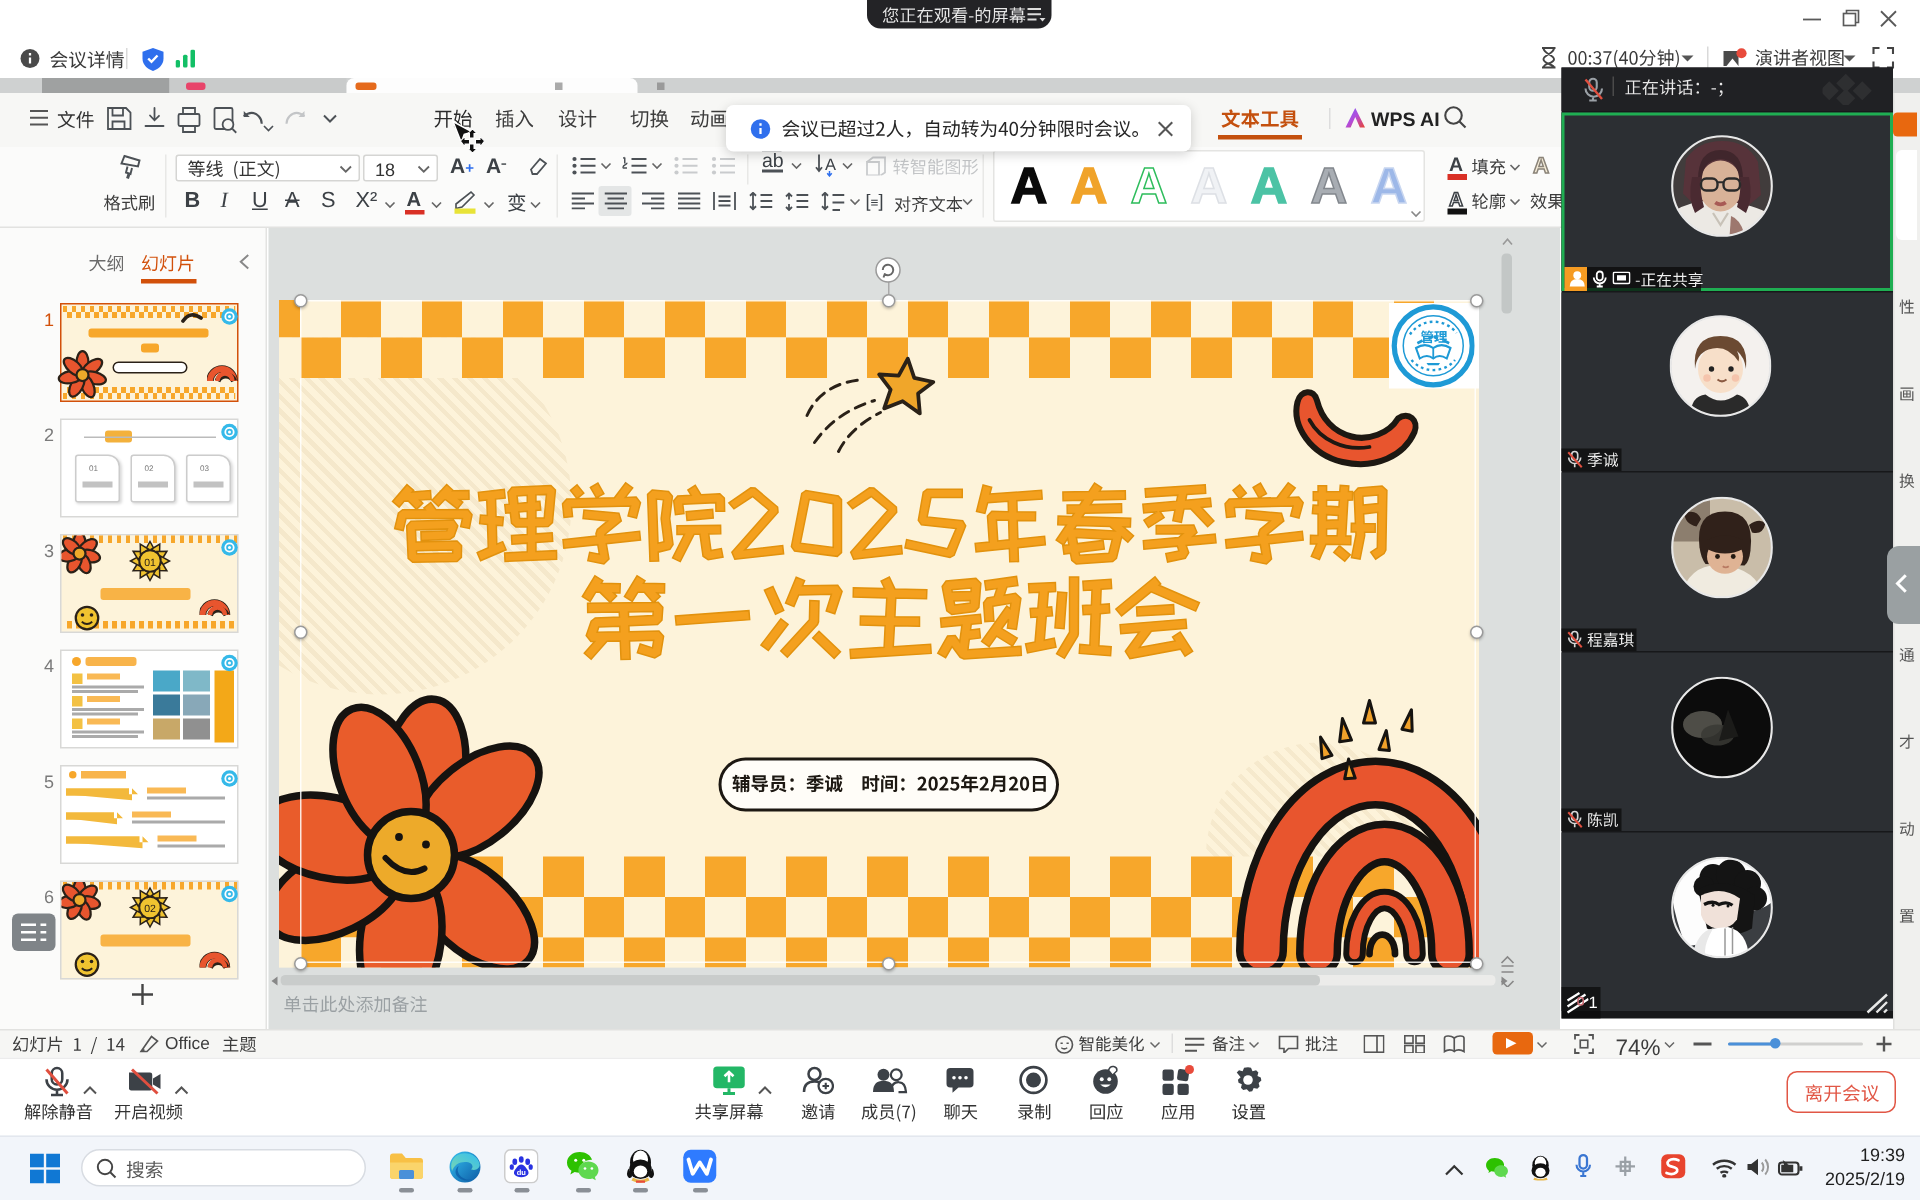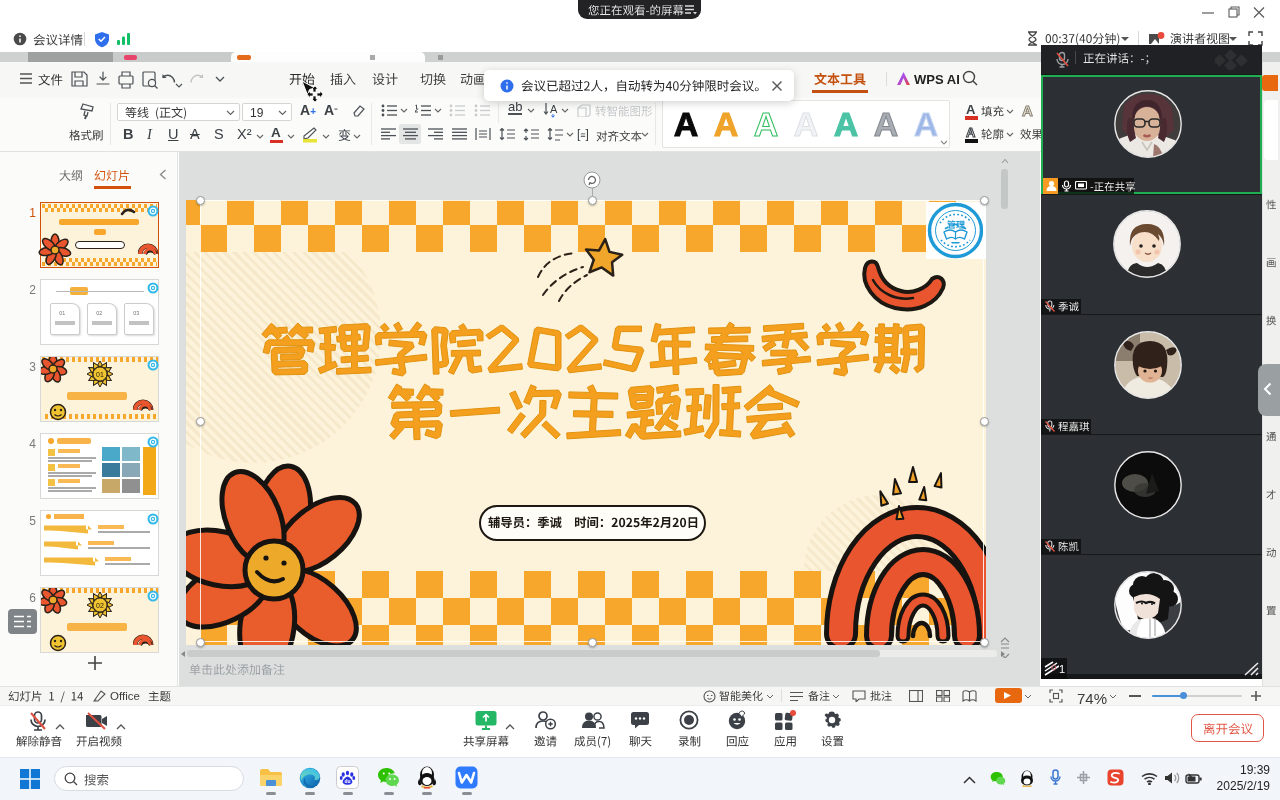--- a/index.html
+++ b/index.html
@@ -147,21 +147,21 @@
     </svg>
 <div class="a" style="left:110px;top:103px;width:1px;height:42px;background:#e8e8e6"></div>
 <div class="a" style="left:117px;top:103px;width:123px;height:18px;border:1px solid #d5d5d3;border-radius:2px;background:#fff"></div>
 <svg style="position:absolute;left:125.0px;top:105.0px;overflow:visible" width="64" height="16">
       <path d="M0 0 M6.9 -10.1C6.6 -9.1 5.9 -8.2 5.2 -7.5L5.5 -7.3V-6.5H1.8V-5.7H5.5V-4.7H0.6V-3.9H8V-2.8H1V-2H8V-0.1C8 0 7.9 0.1 7.7 0.1C7.5 0.1 6.8 0.1 6 0.1C6.1 0.3 6.3 0.7 6.3 0.9C7.3 0.9 8 0.9 8.4 0.8C8.8 0.7 8.9 0.4 8.9 -0.1V-2H11.1V-2.8H8.9V-3.9H11.5V-4.7H6.4V-5.7H10.3V-6.5H6.4V-7.3H6.3C6.5 -7.6 6.8 -7.9 7 -8.3H7.8C8.2 -7.8 8.5 -7.3 8.7 -6.9L9.4 -7.2C9.3 -7.5 9.1 -7.9 8.8 -8.3H11.3V-9.1H7.4C7.6 -9.3 7.7 -9.6 7.8 -9.9ZM2.7 -1.5C3.5 -1 4.3 -0.2 4.7 0.3L5.4 -0.2C5 -0.8 4.1 -1.5 3.3 -2ZM2.2 -10.1C1.8 -9.1 1.2 -8 0.4 -7.3C0.6 -7.2 1 -7 1.2 -6.8C1.5 -7.2 1.9 -7.7 2.3 -8.3H2.8C3 -7.8 3.2 -7.3 3.3 -6.9L4.1 -7.2C4 -7.5 3.9 -7.9 3.7 -8.3H5.9V-9.1H2.7C2.8 -9.3 3 -9.6 3.1 -9.9Z M12.6 -0.6 12.8 0.2C13.9 -0.1 15.4 -0.6 16.8 -1L16.6 -1.7C15.2 -1.3 13.6 -0.9 12.6 -0.6ZM20.4 -9.4C21 -9.1 21.8 -8.6 22.2 -8.3L22.7 -8.8C22.3 -9.2 21.6 -9.6 21 -9.9ZM12.9 -5.1C13 -5.2 13.3 -5.2 14.8 -5.4C14.3 -4.6 13.8 -4 13.6 -3.8C13.2 -3.4 12.9 -3.1 12.6 -3C12.8 -2.8 12.9 -2.4 12.9 -2.2C13.2 -2.3 13.6 -2.4 16.6 -3.1C16.6 -3.2 16.6 -3.6 16.6 -3.8L14.2 -3.4C15.1 -4.5 16 -5.8 16.8 -7.1L16.1 -7.6C15.8 -7.1 15.6 -6.7 15.3 -6.2L13.8 -6.1C14.5 -7.1 15.2 -8.4 15.7 -9.6L14.9 -10C14.4 -8.6 13.5 -7.1 13.2 -6.7C13 -6.3 12.8 -6 12.6 -5.9C12.7 -5.7 12.8 -5.3 12.9 -5.1ZM22.6 -4.2C22.2 -3.4 21.5 -2.7 20.7 -2.1C20.5 -2.8 20.4 -3.5 20.3 -4.4L23.3 -5L23.2 -5.8L20.1 -5.2C20.1 -5.7 20 -6.2 20 -6.8L23 -7.2L22.8 -8L19.9 -7.6C19.9 -8.4 19.9 -9.2 19.9 -10.1H19C19 -9.2 19 -8.3 19.1 -7.5L17.2 -7.2L17.3 -6.4L19.1 -6.7C19.2 -6.1 19.2 -5.6 19.3 -5.1L17 -4.6L17.1 -3.8L19.4 -4.2C19.5 -3.2 19.7 -2.3 20 -1.6C19 -0.9 17.8 -0.4 16.6 0C16.8 0.2 17 0.5 17.1 0.7C18.3 0.3 19.3 -0.2 20.3 -0.8C20.8 0.3 21.4 0.9 22.3 0.9C23.1 0.9 23.4 0.5 23.6 -0.8C23.4 -0.9 23.1 -1.1 22.9 -1.3C22.8 -0.2 22.7 0 22.4 0C21.9 0 21.4 -0.4 21 -1.3C22 -2 22.8 -2.9 23.4 -3.8Z M32.9 2.4 33.5 2.1C32.5 0.3 32 -1.7 32 -3.7C32 -5.8 32.5 -7.8 33.5 -9.5L32.9 -9.8C31.8 -8 31.1 -6.1 31.1 -3.7C31.1 -1.4 31.8 0.6 32.9 2.4Z M36.3 -6.1V-0.5H34.7V0.4H45.5V-0.5H40.8V-4.2H44.6V-5.1H40.8V-8.3H45.1V-9.2H35.1V-8.3H39.9V-0.5H37.2V-6.1Z M51.1 -9.9C51.5 -9.3 51.9 -8.5 52 -8L53 -8.3C52.8 -8.8 52.4 -9.6 52.1 -10.2ZM46.7 -8V-7.1H48.5C49.2 -5.3 50.2 -3.7 51.4 -2.4C50.1 -1.3 48.5 -0.5 46.5 0.1C46.7 0.3 47 0.7 47.1 0.9C49.1 0.3 50.7 -0.6 52.1 -1.8C53.4 -0.6 55.1 0.3 57 0.9C57.2 0.6 57.5 0.2 57.7 0C55.7 -0.4 54.1 -1.3 52.8 -2.4C54 -3.6 54.9 -5.2 55.6 -7.1H57.5V-8ZM52.1 -3C51 -4.2 50.1 -5.5 49.5 -7.1H54.6C54 -5.5 53.2 -4.1 52.1 -3Z M59.2 2.4C60.3 0.6 61 -1.4 61 -3.7C61 -6.1 60.3 -8 59.2 -9.8L58.6 -9.5C59.6 -7.8 60.1 -5.8 60.1 -3.7C60.1 -1.7 59.6 0.3 58.6 2.1Z" transform="translate(0 12.0)" fill="#333"></path>
     </svg>
 <svg class="a" style="left:226px;top:110px" width="9" height="6">
       <path d="M1 1l3.5 3.5L8 1" stroke="#666" fill="none" stroke-width="1.2"></path>
     </svg>
 <div class="a" style="left:242px;top:103px;width:50px;height:18px;border:1px solid #d5d5d3;border-radius:2px;background:#fff"></div>
-<div class="a" style="left:250px;top:106px;font-size:12px;color:#333">19</div>
+<div class="a" style="left:250px;top:106px;font-size:12px;color:#333">18</div>
 <svg class="a" style="left:278px;top:110px" width="9" height="6">
       <path d="M1 1l3.5 3.5L8 1" stroke="#666" fill="none" stroke-width="1.2"></path>
     </svg>
 <div class="a" style="left:300px;top:102px;font-size:14px;font-weight:bold;color:#3c4146">A<span style="font-size:10px;color:#2f6fed">+</span></div>
 <div class="a" style="left:324px;top:102px;font-size:14px;font-weight:bold;color:#3c4146">A<span style="font-size:10px;color:#3c4146">⁻</span></div>
 <svg class="a" style="left:349px;top:104px" width="16" height="14">
       <path d="M5 9l6-7 4 3-6 7H6z" fill="none" stroke="#4c5156" stroke-width="1.2"></path>
       <path d="M2 16h12" stroke="#4c5156" stroke-width="1.2"></path>
     </svg>
 <div class="a" style="left:123px;top:126px;font-size:14.5px;font-weight:bold;color:#3c4146">B</div>

